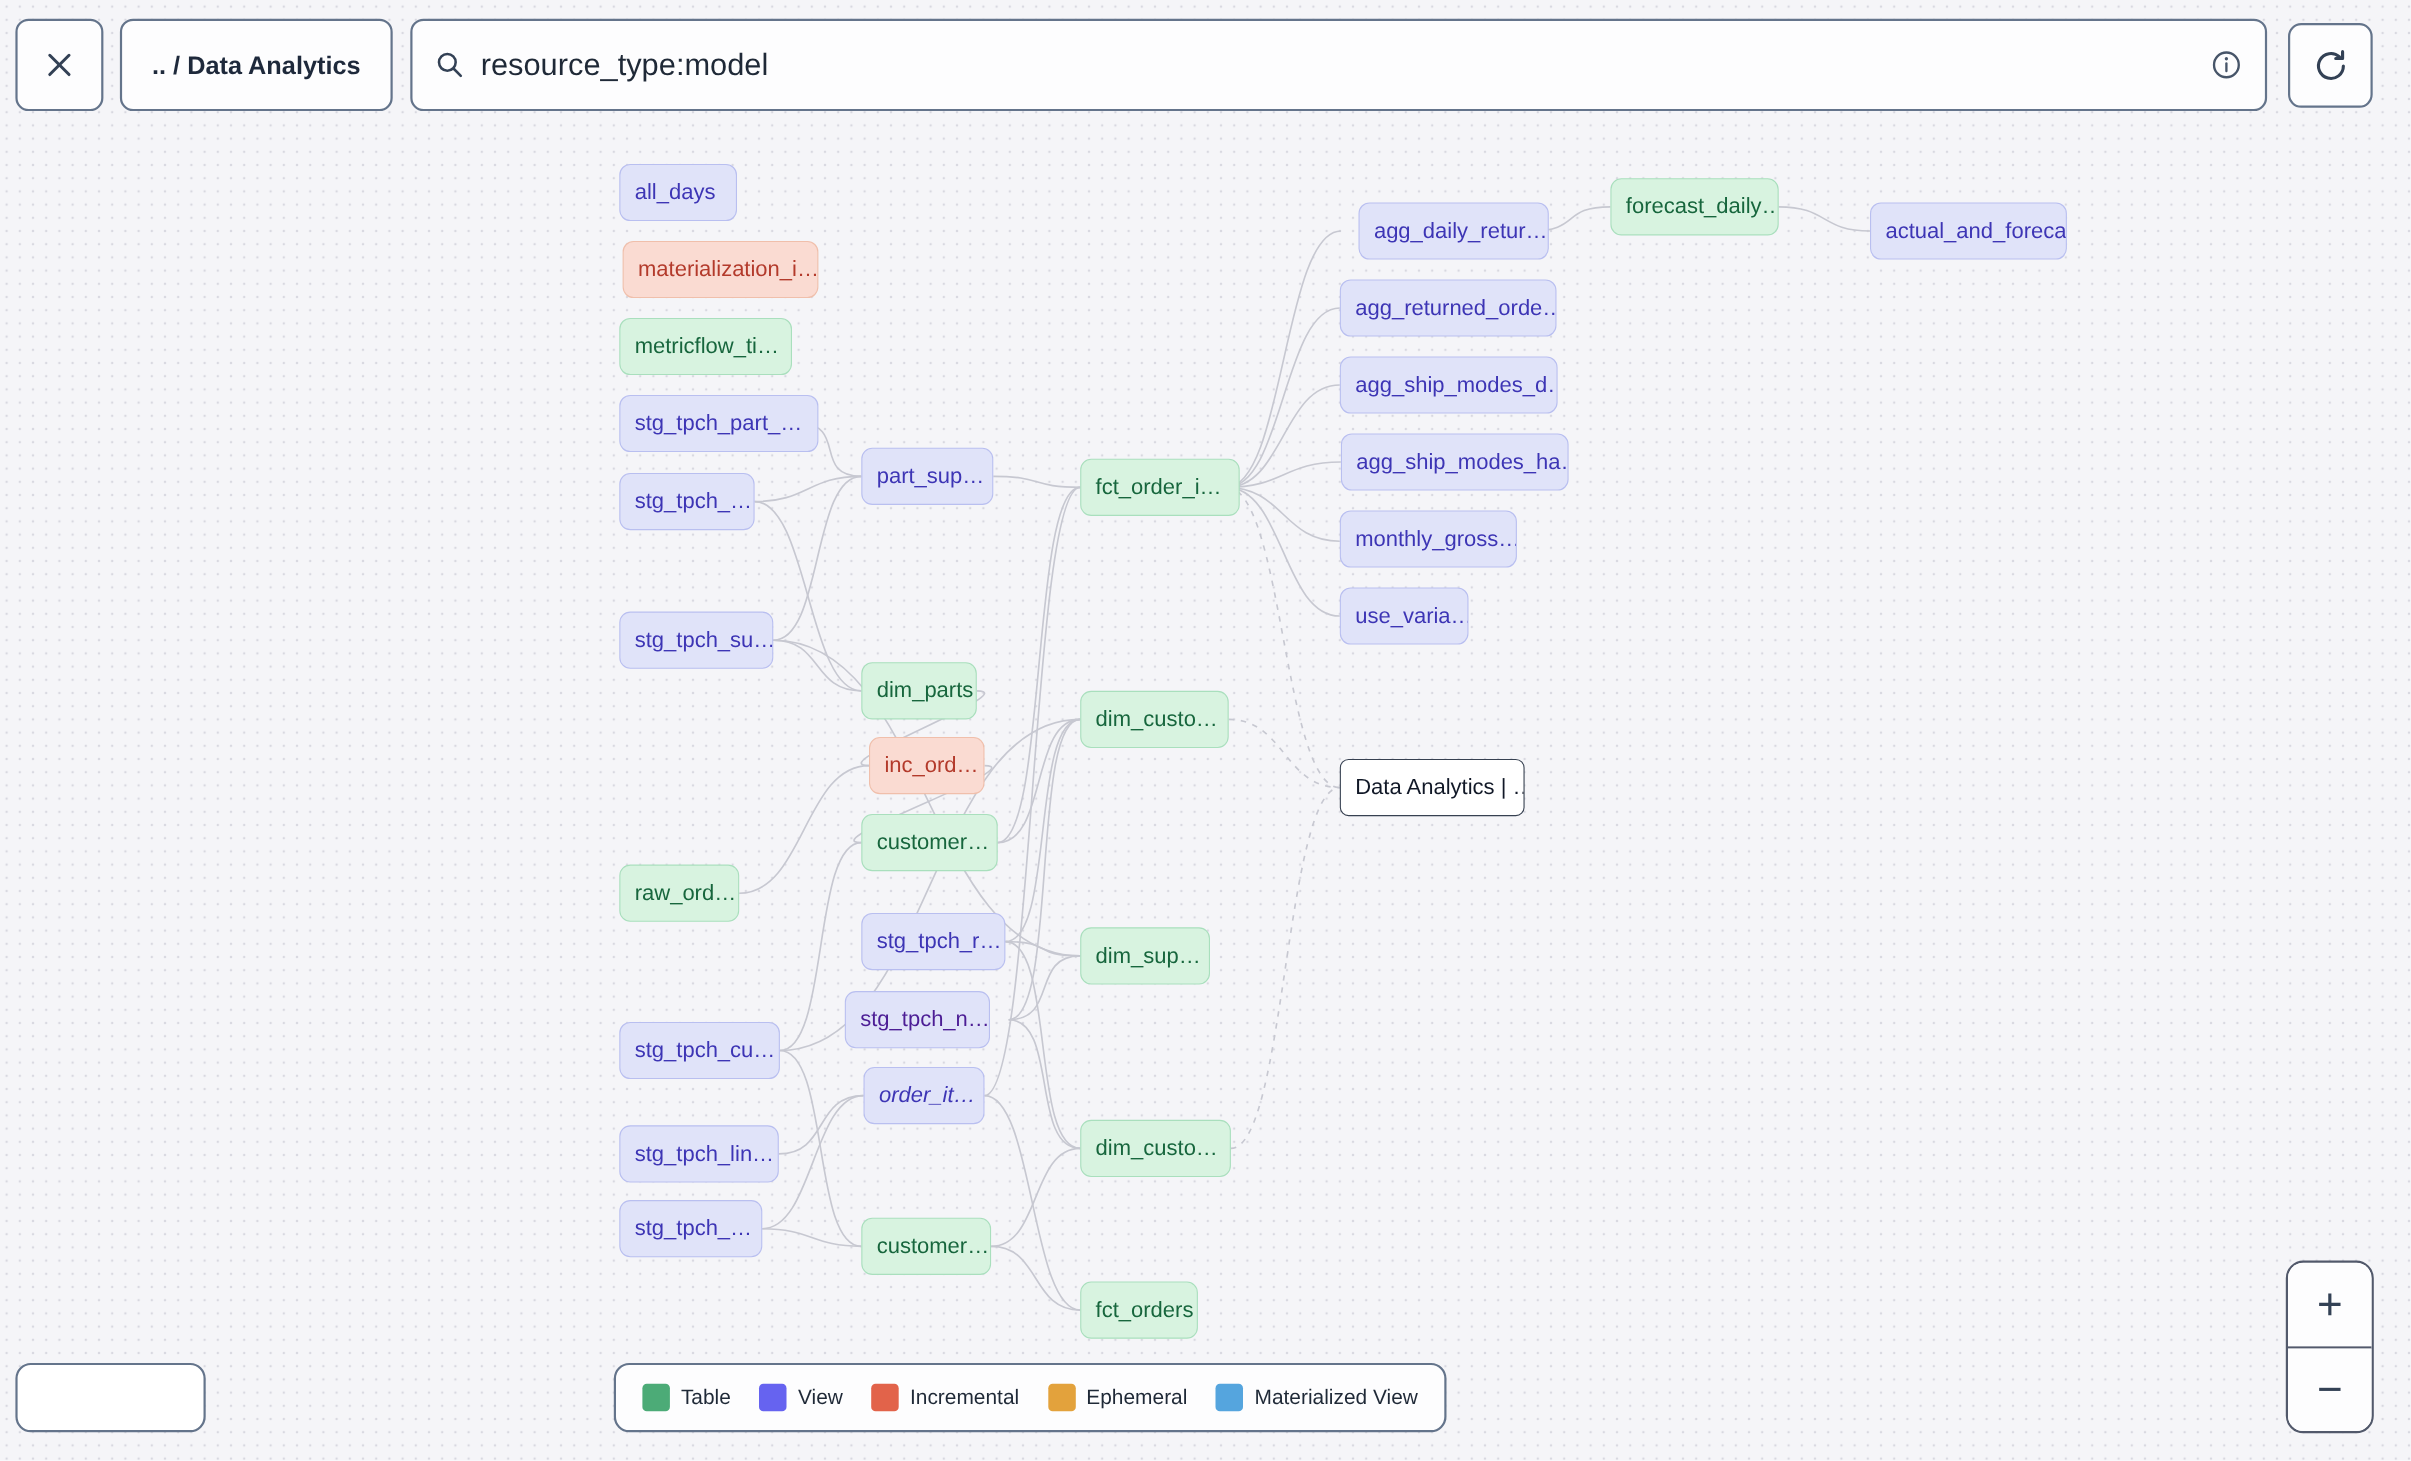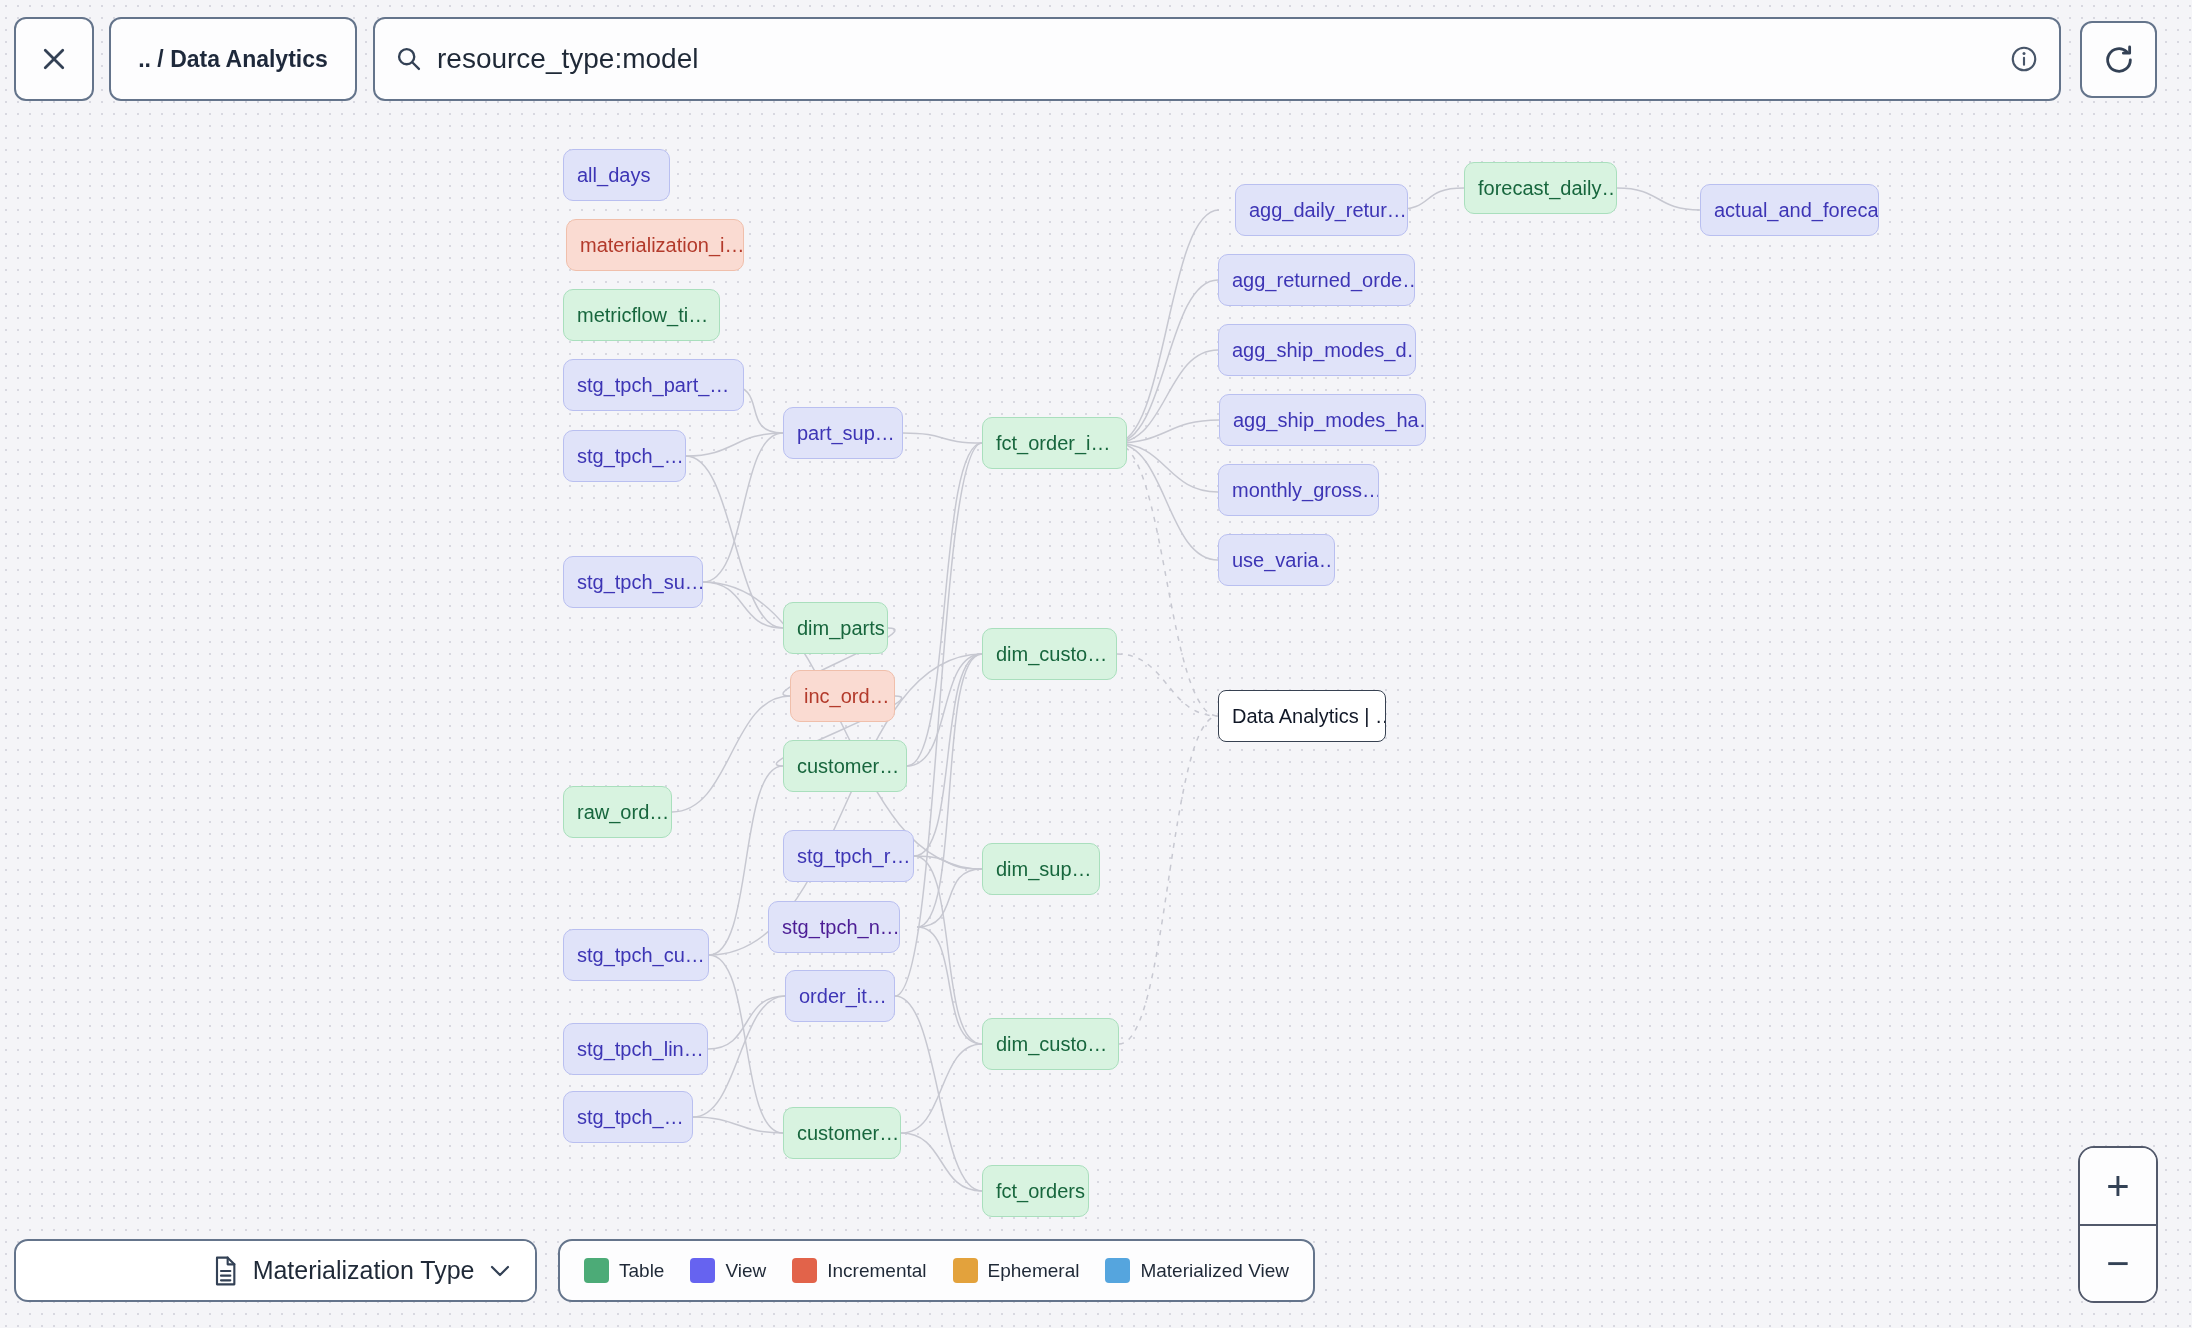--- a/index.html
+++ b/index.html
@@ -126,21 +126,21 @@
       <div class="node" style="left: 563px; top: 786px; width: 109px; background: rgb(216, 243, 224); border-color: rgb(169, 223, 189); color: rgb(23, 102, 61);">raw_ord…</div>
       <div class="node" style="left: 563px; top: 929px; width: 146px; background: rgb(224, 227, 249); border-color: rgb(185, 191, 240); color: rgb(61, 53, 181);">stg_tpch_cu…</div>
       <div class="node" style="left: 563px; top: 1023px; width: 145px; background: rgb(224, 227, 249); border-color: rgb(185, 191, 240); color: rgb(61, 53, 181);">stg_tpch_lin…</div>
       <div class="node" style="left: 563px; top: 1091px; width: 130px; background: rgb(224, 227, 249); border-color: rgb(185, 191, 240); color: rgb(61, 53, 181);">stg_tpch_…</div>
       <div class="node" style="left: 783px; top: 407px; width: 120px; background: rgb(224, 227, 249); border-color: rgb(185, 191, 240); color: rgb(61, 53, 181);">part_sup…</div>
       <div class="node" style="left: 783px; top: 602px; width: 105px; background: rgb(216, 243, 224); border-color: rgb(169, 223, 189); color: rgb(23, 102, 61);">dim_parts</div>
       <div class="node" style="left: 790px; top: 670px; width: 105px; background: rgb(250, 219, 210); border-color: rgb(240, 191, 171); color: rgb(179, 58, 43);">inc_ord…</div>
       <div class="node" style="left: 783px; top: 740px; width: 124px; background: rgb(216, 243, 224); border-color: rgb(169, 223, 189); color: rgb(23, 102, 61);">customer…</div>
       <div class="node" style="left: 783px; top: 830px; width: 131px; background: rgb(224, 227, 249); border-color: rgb(185, 191, 240); color: rgb(61, 53, 181);">stg_tpch_r…</div>
       <div class="node" style="left: 768px; top: 901px; width: 132px; background: rgb(224, 227, 249); border-color: rgb(185, 191, 240); color: #4c1d95;">stg_tpch_n…</div>
-      <div class="node" style="left: 785px; top: 970px; width: 110px; background: rgb(224, 227, 249); border-color: rgb(185, 191, 240); color: rgb(61, 53, 181);">order_it…</div>
+      <div class="node" style="left: 785px; top: 970px; width: 110px; background: rgb(224, 227, 249); border-color: rgb(185, 191, 240); color: rgb(61, 53, 181); font-style: italic;">order_it…</div>
       <div class="node" style="left: 783px; top: 1107px; width: 118px; background: rgb(216, 243, 224); border-color: rgb(169, 223, 189); color: rgb(23, 102, 61);">customer…</div>
       <div class="node" style="left: 982px; top: 417px; width: 145px; background: rgb(216, 243, 224); border-color: rgb(169, 223, 189); color: rgb(23, 102, 61);">fct_order_i…</div>
       <div class="node" style="left: 982px; top: 628px; width: 135px; background: rgb(216, 243, 224); border-color: rgb(169, 223, 189); color: rgb(23, 102, 61);">dim_custo…</div>
       <div class="node" style="left: 982px; top: 843px; width: 118px; background: rgb(216, 243, 224); border-color: rgb(169, 223, 189); color: rgb(23, 102, 61);">dim_sup…</div>
       <div class="node" style="left: 982px; top: 1018px; width: 137px; background: rgb(216, 243, 224); border-color: rgb(169, 223, 189); color: rgb(23, 102, 61);">dim_custo…</div>
       <div class="node" style="left: 982px; top: 1165px; width: 107px; background: rgb(216, 243, 224); border-color: rgb(169, 223, 189); color: rgb(23, 102, 61);">fct_orders</div>
       <div class="node" style="left: 1219px; top: 184px; width: 173px; background: rgb(224, 227, 249); border-color: rgb(185, 191, 240); color: rgb(61, 53, 181); margin-left: 16px;">agg_daily_retur…</div>
       <div class="node" style="left: 1218px; top: 254px; width: 197px; background: rgb(224, 227, 249); border-color: rgb(185, 191, 240); color: rgb(61, 53, 181);">agg_returned_orde…</div>
       <div class="node" style="left: 1218px; top: 324px; width: 198px; background: rgb(224, 227, 249); border-color: rgb(185, 191, 240); color: rgb(61, 53, 181);">agg_ship_modes_d…</div>
       <div class="node" style="left: 1219px; top: 394px; width: 207px; background: rgb(224, 227, 249); border-color: rgb(185, 191, 240); color: rgb(61, 53, 181);">agg_ship_modes_ha…</div>
@@ -188,33 +188,20 @@
         <circle cx="12" cy="12" r="9"></circle>
         <line x1="12" y1="3" x2="16.5" y2="10.8"></line>
         <line x1="19.8" y1="7.5" x2="10.9" y2="7.6"></line>
         <line x1="19.8" y1="16.5" x2="15.3" y2="8.7"></line>
         <line x1="12" y1="21" x2="7.5" y2="13.2"></line>
         <line x1="4.2" y1="16.5" x2="13.1" y2="16.4"></line>
         <line x1="4.2" y1="7.5" x2="8.7" y2="15.3"></line>
       </svg>
       <span>Lenses</span>
     </div>
-    <div class="lens-right">
-      <svg width="28" height="32" viewBox="0 0 20 24" fill="none" stroke="#334155" stroke-width="1.6" stroke-linecap="round" stroke-linejoin="round">
-        <path d="M4 2h8l5 5v15H4z"></path>
-        <path d="M12 2v5h5"></path>
-        <line x1="7" y1="12" x2="14" y2="12"></line>
-        <line x1="7" y1="15.5" x2="14" y2="15.5"></line>
-        <line x1="7" y1="19" x2="14" y2="19"></line>
-      </svg>
-      <span>Materialization Type</span>
-      <svg width="22" height="14" viewBox="0 0 22 14" fill="none" stroke="#334155" stroke-width="2.2" stroke-linecap="round" stroke-linejoin="round">
-        <polyline points="3 3 11 11 19 3"></polyline>
-      </svg>
-    </div>
   </div>
 
   <div class="legend">
       <span class="legend-item">
         <span class="swatch" style="background: rgb(76, 171, 119);"></span>
         <span>Table</span>
       </span>
       <span class="legend-item">
         <span class="swatch" style="background: rgb(102, 99, 240);"></span>
         <span>View</span>

